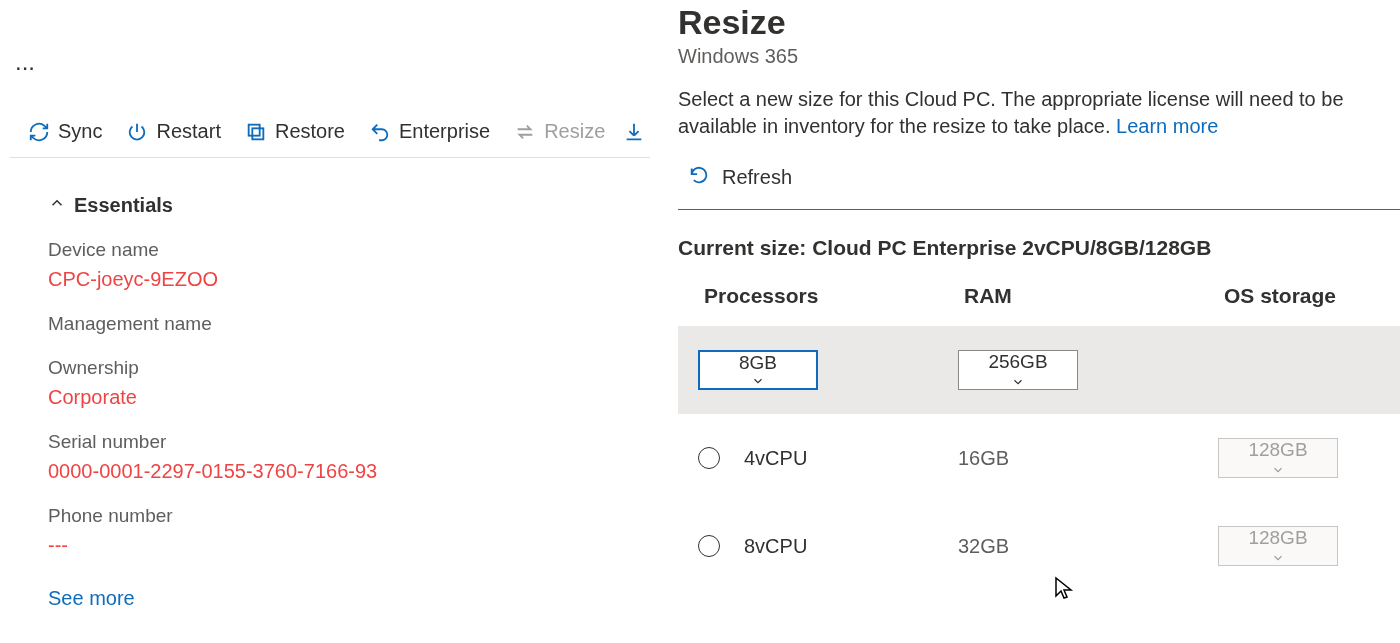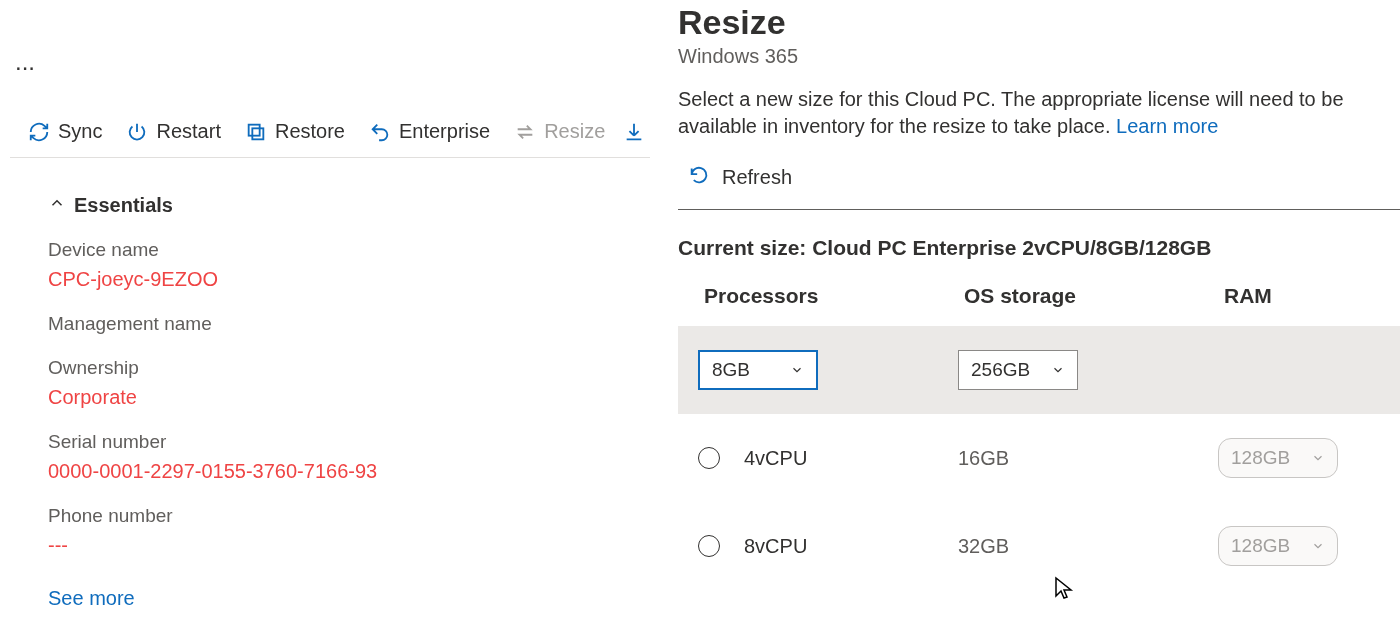--- a/index.html
+++ b/index.html
@@ -145,24 +145,24 @@
     .radio.checked::after {
       content: ""; width: 12px; height: 12px; border-radius: 50%;
       background: #0f6cbd;
     }
 
     .ram-plain { color: #605e5c; }
 
     .select-box {
       width: 120px; height: 40px; border: 1px solid #8a8886;
       display: inline-flex; align-items: center; justify-content: space-between;
-      padding: 0 12px; font-size: 19px; background: #fff;
+      padding: 0 12px; font-size: 19px; background: #fff; flex-direction: column;
     }
     .select-box.active { border: 2px solid #0f6cbd; }
-    .select-box.disabled { color: #a19f9d; border-color: #c8c6c4; background: #faf9f8; border-radius: 13px; }
+    .select-box.disabled { color: #a19f9d; border-color: #c8c6c4; background: #faf9f8; }
     .chev { width: 14px; height: 14px; }
 
     .cursor-arrow {
       position: absolute;
       left: 1054px; top: 576px;
       width: 20px; height: 24px;
       pointer-events: none;
     }
   </style>
 </head>
@@ -281,22 +281,22 @@
     </div>
 
     <div class="current-size">
       <span>Current size:</span>
       <span>Cloud PC Enterprise 2vCPU/8GB/128GB</span>
     </div>
 
     <div class="size-table">
       <div class="size-head">
         <div>Processors</div>
+        <div>RAM</div>
         <div>OS storage</div>
-        <div>RAM</div>
       </div>
       <div id="size-rows">
           <div class="size-row selected">
             <div><span class="select-box active">
                 <span>8GB</span>
                 <svg class="chev" viewBox="0 0 24 24" fill="none" stroke="currentColor" stroke-width="2">
                   <path d="M6 9l6 6 6-6"></path>
                 </svg>
               </span></div>
             <div><span class="select-box">

